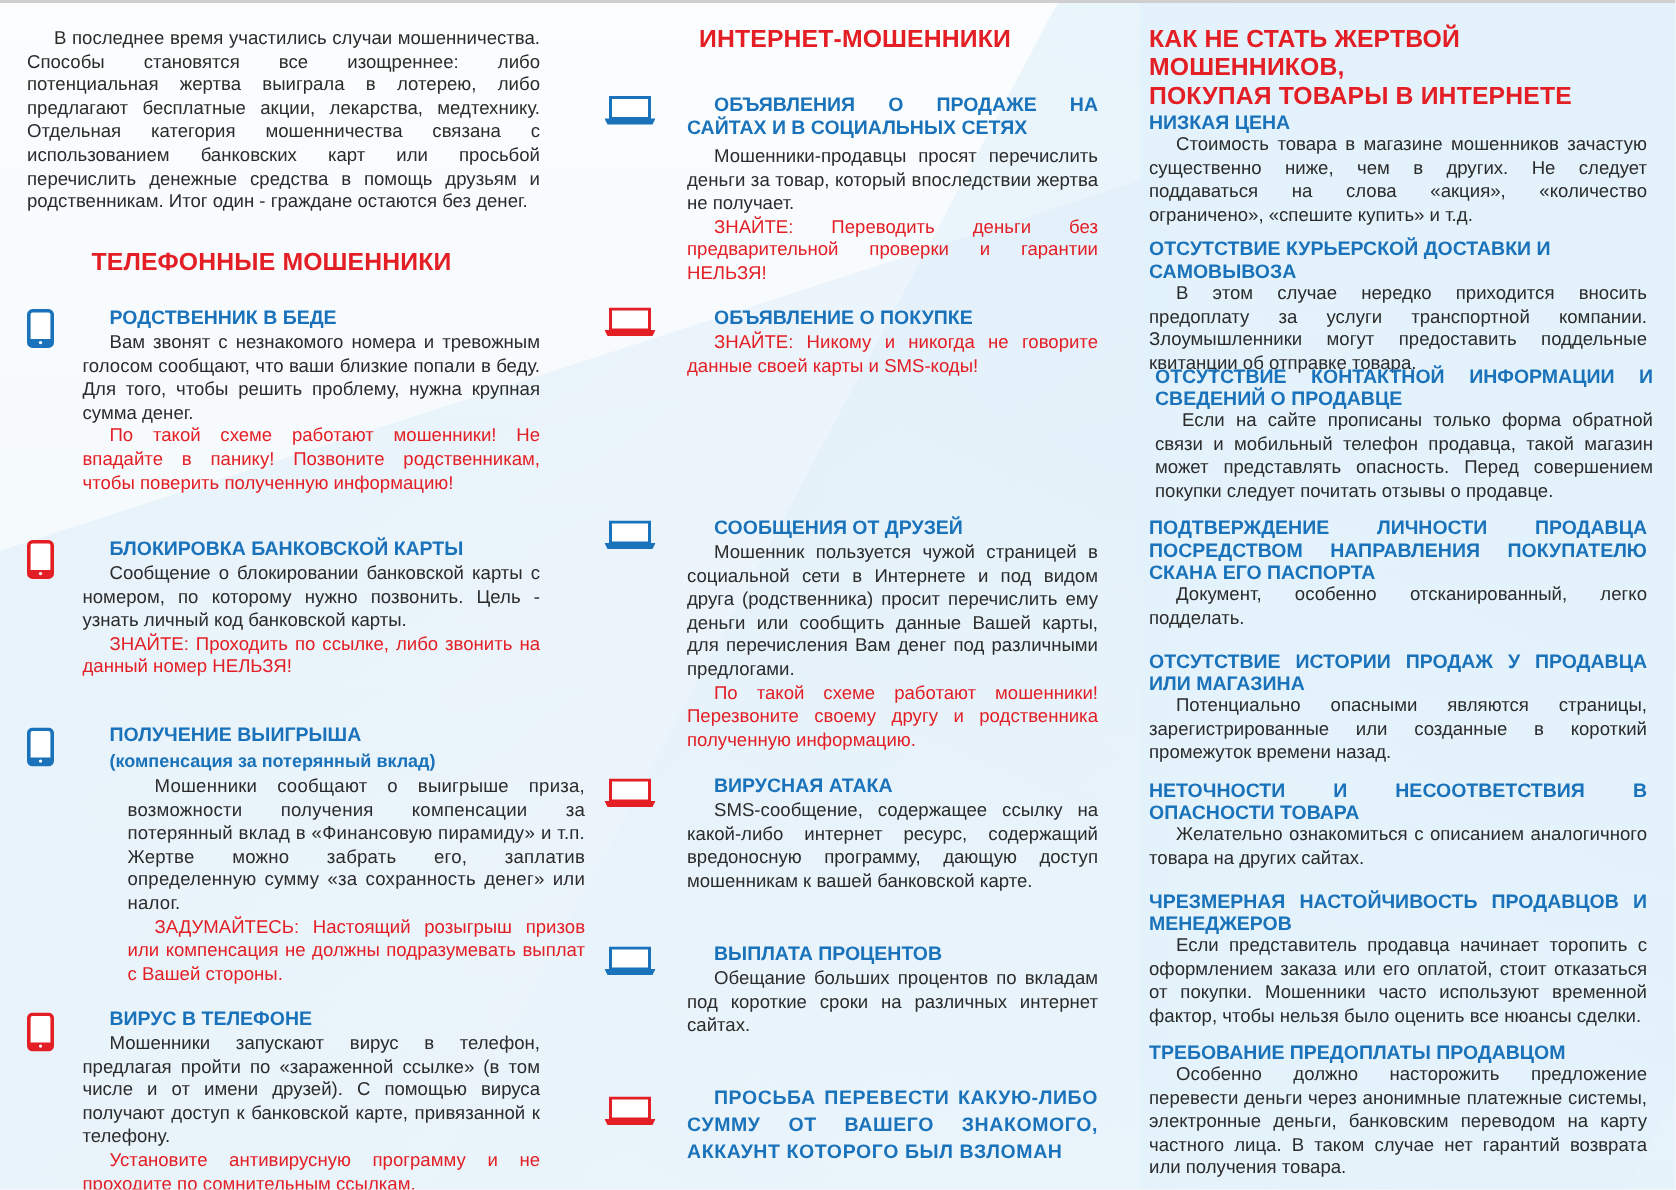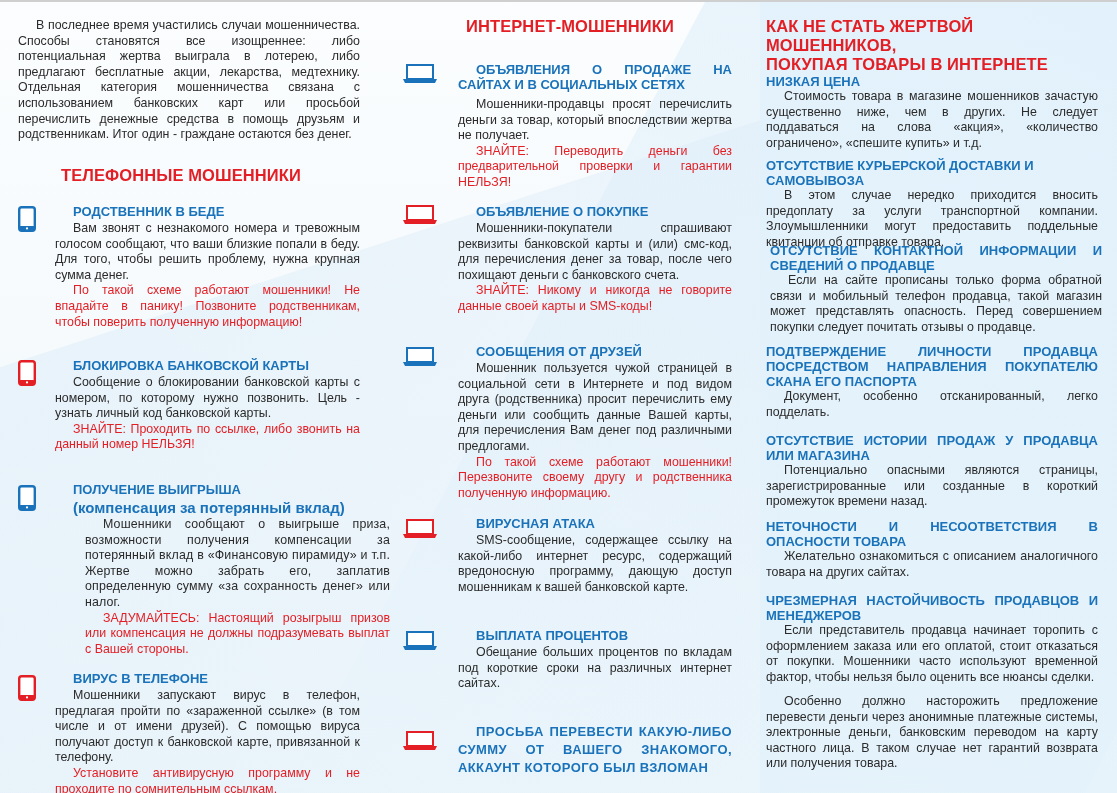--- a/index.html
+++ b/index.html
@@ -74,21 +74,21 @@
     </div>
   </div>
 
   <div class="abs" style="top:481px;left:0;width:342px;">
     <svg class="icon" style="left:0;top:4px" width="18" height="26">
         <rect x="1.2" y="1.2" width="15.6" height="23.6" rx="2.5" fill="#fff" stroke="#1a73ba" stroke-width="2.4"></rect>
         <rect x="1" y="20" width="16" height="5" rx="1.5" fill="#1a73ba"></rect>
         <circle cx="9" cy="22.4" r="1.1" fill="#fff"></circle>
       </svg>
     <div class="h-blue abs" style="left:55px;top:1px;">ПОЛУЧЕНИЕ ВЫИГРЫША</div>
-    <div class="h-blue abs" style="left:55px;top:19px;text-transform:none;font-size:15px;">(компенсация за потерянный вклад)</div>
+    <div class="h-blue abs" style="left:55px;top:19px;text-transform:none;font-size:12px;">(компенсация за потерянный вклад)</div>
     <div class="body" style="left:37px;top:36px;width:305px;margin-left:30px;">
       <p class="ind" style="letter-spacing:0.15px">Мошенники сообщают о выигрыше приза, возможности получения компенсации за потерянный вклад в «Финансовую пирамиду» и т.п. Жертве можно забрать его, заплатив определенную сумму «за сохранность денег» или налог.</p>
       <p class="ind red">ЗАДУМАЙТЕСЬ: Настоящий розыгрыш призов или компенсация не должны подразумевать выплат с Вашей стороны.</p>
     </div>
   </div>
 
   <div class="abs" style="top:670px;left:0;width:342px;">
     <svg class="icon" style="left:0;top:5px" width="18" height="26">
         <rect x="1.2" y="1.2" width="15.6" height="23.6" rx="2.5" fill="#fff" stroke="#e31e24" stroke-width="2.4"></rect>
         <rect x="1" y="20" width="16" height="5" rx="1.5" fill="#e31e24"></rect>
@@ -117,21 +117,20 @@
     </div>
   </div>
 
   <div class="abs" style="top:203px;left:0;width:334px;">
     <svg class="icon" style="left:5px;top:2px" width="34" height="20">
         <rect x="4" y="1" width="26" height="14" fill="#fff" stroke="#e31e24" stroke-width="2"></rect>
         <path d="M0 15 H34 L32 19 H2 Z" fill="#e31e24"></path>
       </svg>
     <div class="h-blue abs" style="left:78px;top:1px;">ОБЪЯВЛЕНИЕ О ПОКУПКЕ</div>
     <div class="body" style="left:60px;top:18px;width:274px;">
-      <p class="ind">Мошенники-покупатели спрашивают реквизиты банковской карты и (или) смс-код, для перечисления денег за товар, после чего похищают деньги с банковского счета.</p>
       <p class="ind red">ЗНАЙТЕ: Никому и никогда не говорите данные своей карты и SMS-коды!</p>
     </div>
   </div>
 
   <div class="abs" style="top:343px;left:0;width:334px;">
     <svg class="icon" style="left:5px;top:4px" width="34" height="20">
         <rect x="4" y="1" width="26" height="14" fill="#fff" stroke="#1a73ba" stroke-width="2"></rect>
         <path d="M0 15 H34 L32 19 H2 Z" fill="#1a73ba"></path>
       </svg>
     <div class="h-blue abs" style="left:78px;top:1px;">СООБЩЕНИЯ ОТ ДРУЗЕЙ</div>
@@ -207,15 +206,16 @@
     <div class="h-blue" style="text-align:justify">НЕТОЧНОСТИ И НЕСООТВЕТСТВИЯ В ОПАСНОСТИ ТОВАРА</div>
     <p class="ind">Желательно ознакомиться с описанием аналогичного товара на других сайтах.</p>
   </div>
 
   <div class="abs" style="top:593px;left:0;width:332px;">
     <div class="h-blue" style="text-align:justify">ЧРЕЗМЕРНАЯ НАСТОЙЧИВОСТЬ ПРОДАВЦОВ И МЕНЕДЖЕРОВ</div>
     <p class="ind">Если представитель продавца начинает торопить с оформлением заказа или его оплатой, стоит отказаться от покупки. Мошенники часто используют временной фактор, чтобы нельзя было оценить все нюансы сделки.</p>
   </div>
 
   <div class="abs" style="top:694px;left:0;width:332px;">
+    <div class="h-blue">ТРЕБОВАНИЕ ПРЕДОПЛАТЫ ПРОДАВЦОМ</div>
     <p class="ind">Особенно должно насторожить предложение перевести деньги через анонимные платежные системы, электронные деньги, банковским переводом на карту частного лица. В таком случае нет гарантий возврата или получения товара.</p>
   </div>
 </div>
 
 </body></html>

